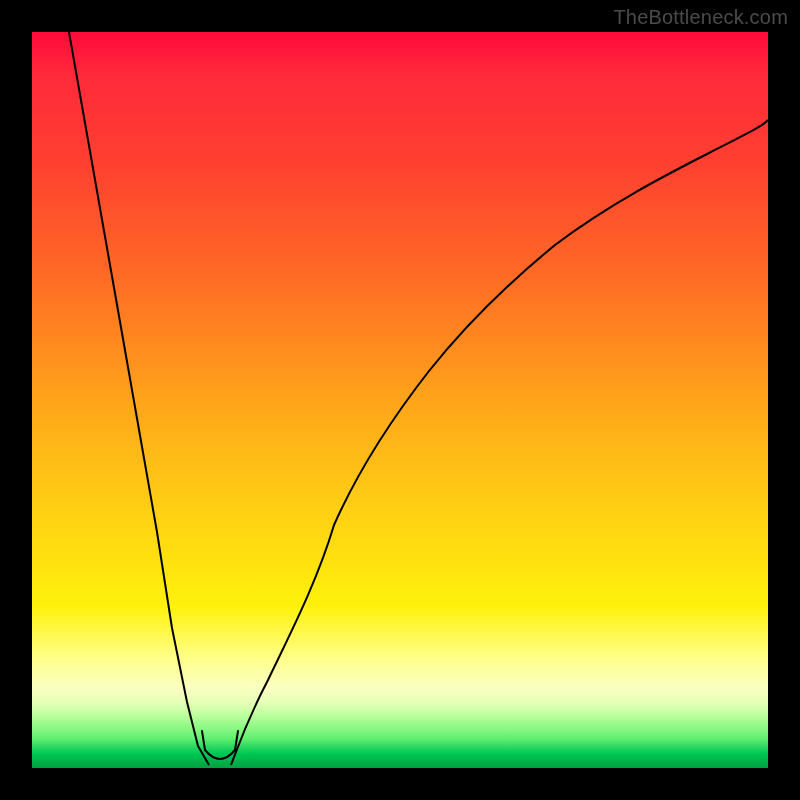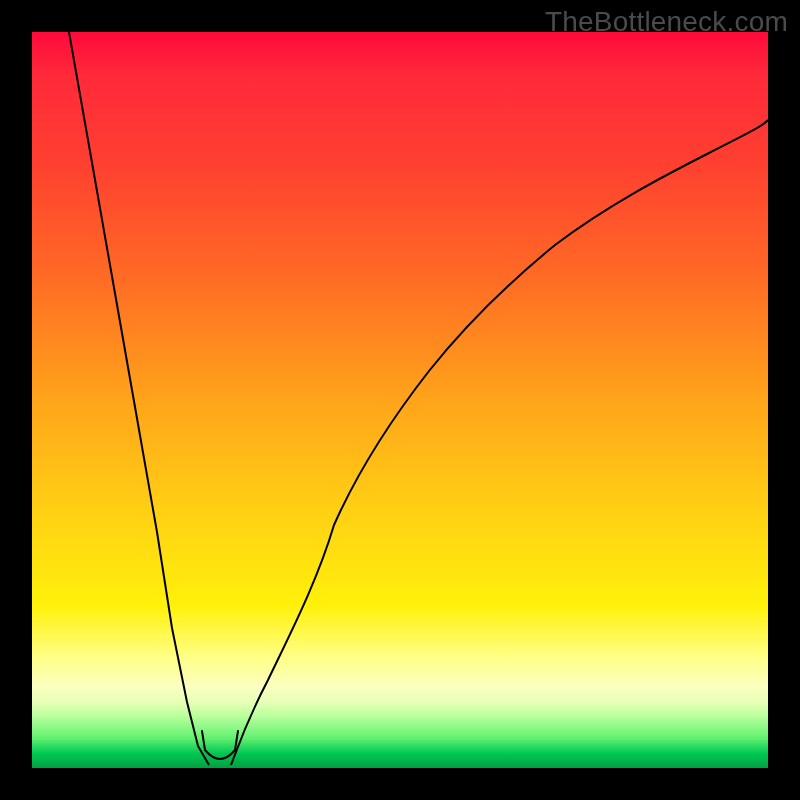--- a/index.html
+++ b/index.html
@@ -41,21 +41,21 @@
       #00c853 98%,
       #00a040 100%
     );
     overflow: hidden;
   }
   .watermark {
     position: absolute;
     top: 6px;
     right: 12px;
     color: #4b4b4b;
-    font-size: 28px;
+    font-size: 20px;
     letter-spacing: 0.2px;
     font-weight: 500;
   }
   svg.curve {
     position: absolute;
     left: 0;
     top: 0;
     width: 736px;
     height: 736px;
   }

